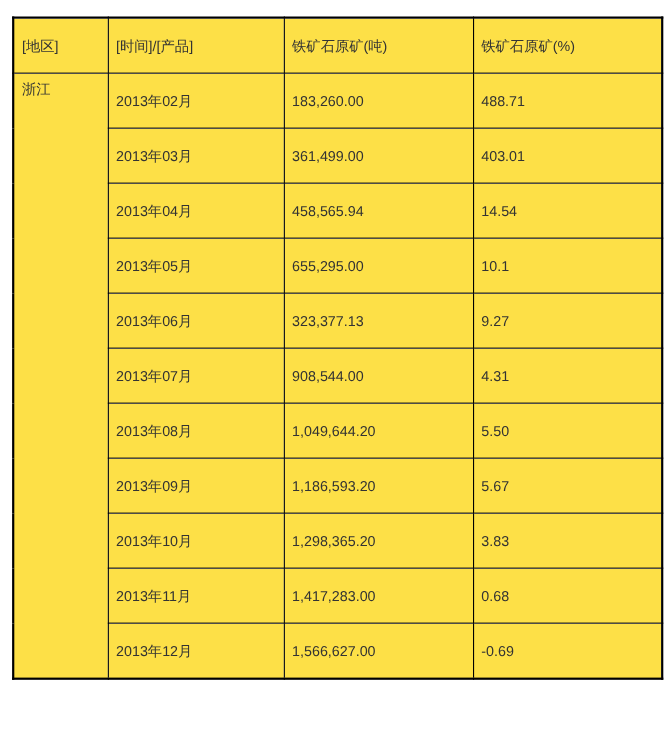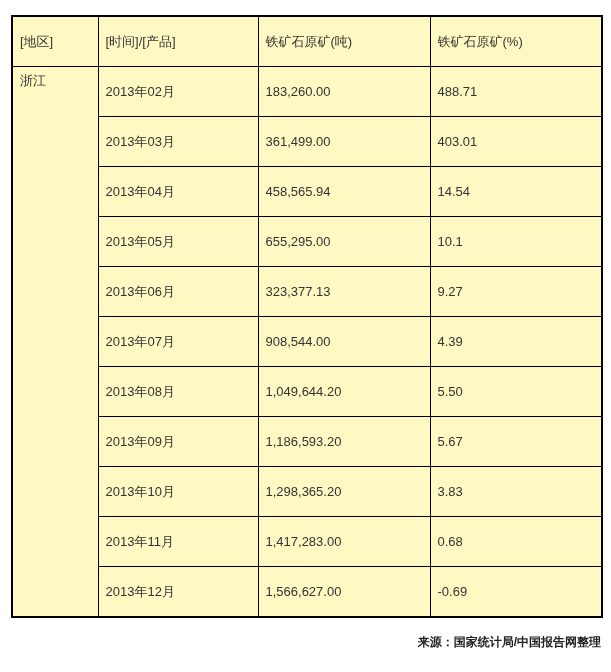--- a/index.html
+++ b/index.html
@@ -21,21 +21,21 @@
     left: 11px;
     top: 15px;
     width: 590px;
     border-collapse: collapse;
     table-layout: fixed;
     border: 2px solid #000000;
   }
   table.data-table th,
   table.data-table td {
     border: 1px solid #000000;
-    background: #fef9c3;
+    background: #fde047;
     color: #333333;
     font-size: 13px;
     font-weight: normal;
     height: 49px;
     padding: 0 12px 0 7px;
     text-align: left;
     vertical-align: middle;
     overflow: hidden;
     white-space: nowrap;
   }
@@ -100,21 +100,21 @@
         <td class="num">10.1</td>
       </tr>
       <tr>
         <td>2013年06月</td>
         <td class="num">323,377.13</td>
         <td class="num">9.27</td>
       </tr>
       <tr>
         <td>2013年07月</td>
         <td class="num">908,544.00</td>
-        <td class="num">4.39</td>
+        <td class="num">4.31</td>
       </tr>
       <tr>
         <td>2013年08月</td>
         <td class="num">1,049,644.20</td>
         <td class="num">5.50</td>
       </tr>
       <tr>
         <td>2013年09月</td>
         <td class="num">1,186,593.20</td>
         <td class="num">5.67</td>
@@ -130,15 +130,14 @@
         <td class="num">0.68</td>
       </tr>
       <tr>
         <td>2013年12月</td>
         <td class="num">1,566,627.00</td>
         <td class="num">-0.69</td>
       </tr>
     </tbody>
   </table>
 
-  <div class="source-line">来源：国家统计局/中国报告网整理</div>
 
 </div>
 
 </body></html>

